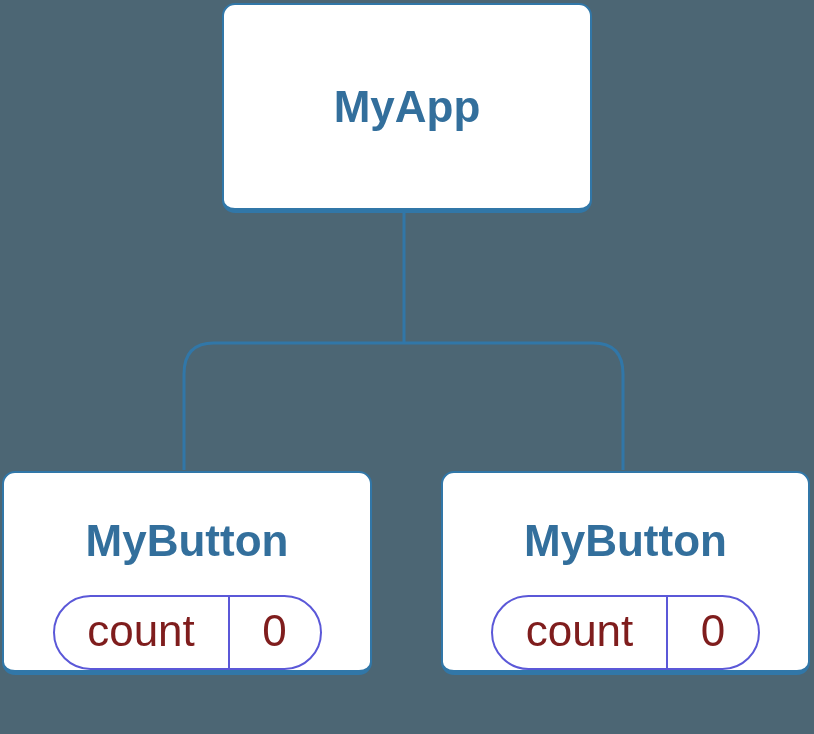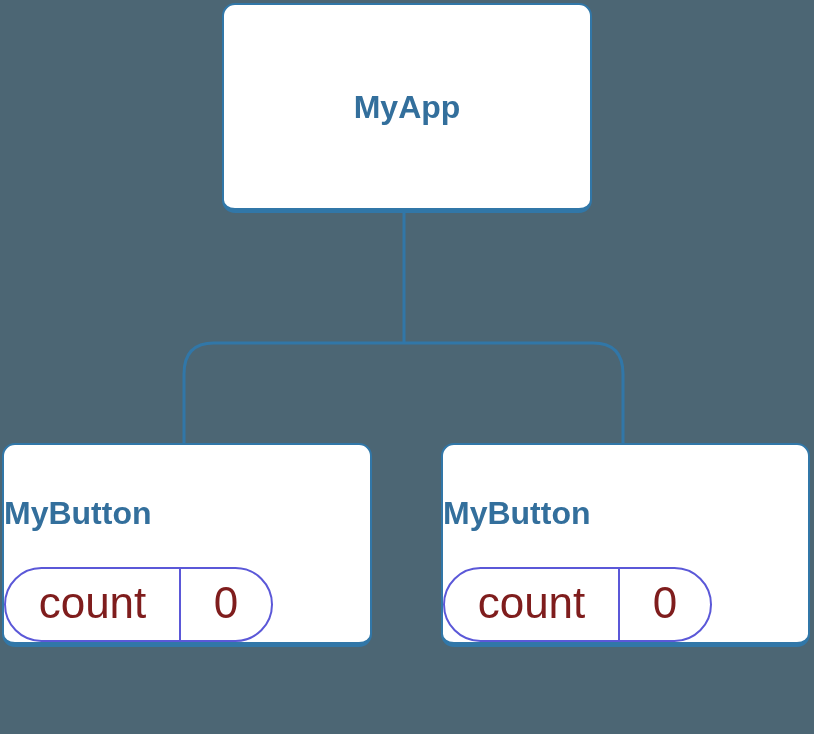--- a/index.html
+++ b/index.html
@@ -33,31 +33,32 @@
   .node-app {
     left: 222px;
     top: 3px;
     width: 370px;
     height: 210px;
     display: flex;
     align-items: center;
     justify-content: center;
   }
   .node-child {
-    top: 443px;
+    top: 471px;
     height: 204px;
     display: flex;
     flex-direction: column;
+    align-items: center;
     padding-top: 40px;
   }
   .node-child-left  { left: 2px;   width: 370px; }
   .node-child-right { left: 441px; width: 369px; }
   .node-title {
     color: #336F9C;
-    font-size: 32px;
+    font-size: 44px;
     font-weight: 600;
     line-height: 56px;
     white-space: nowrap;
   }
   .state-pill {
     margin-top: 26px;
     box-sizing: border-box;
     width: 269px;
     height: 99px;
     border: 2.5px solid #5B58D8;

